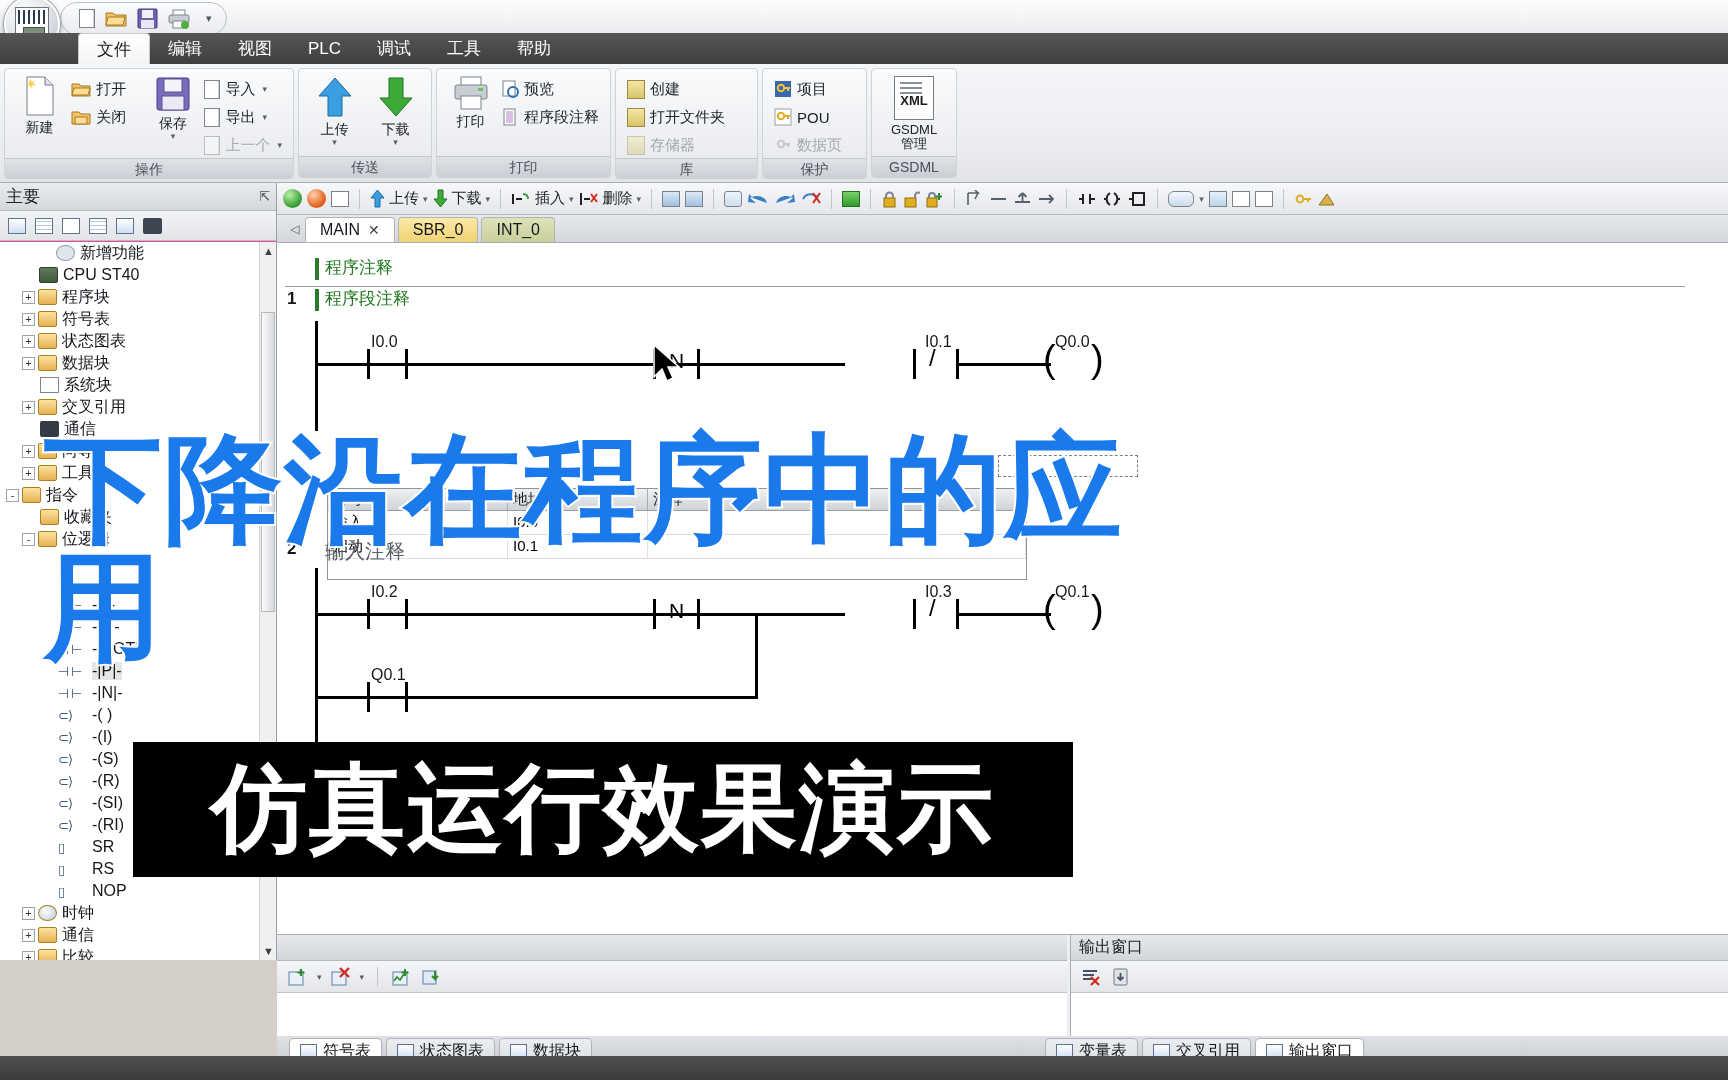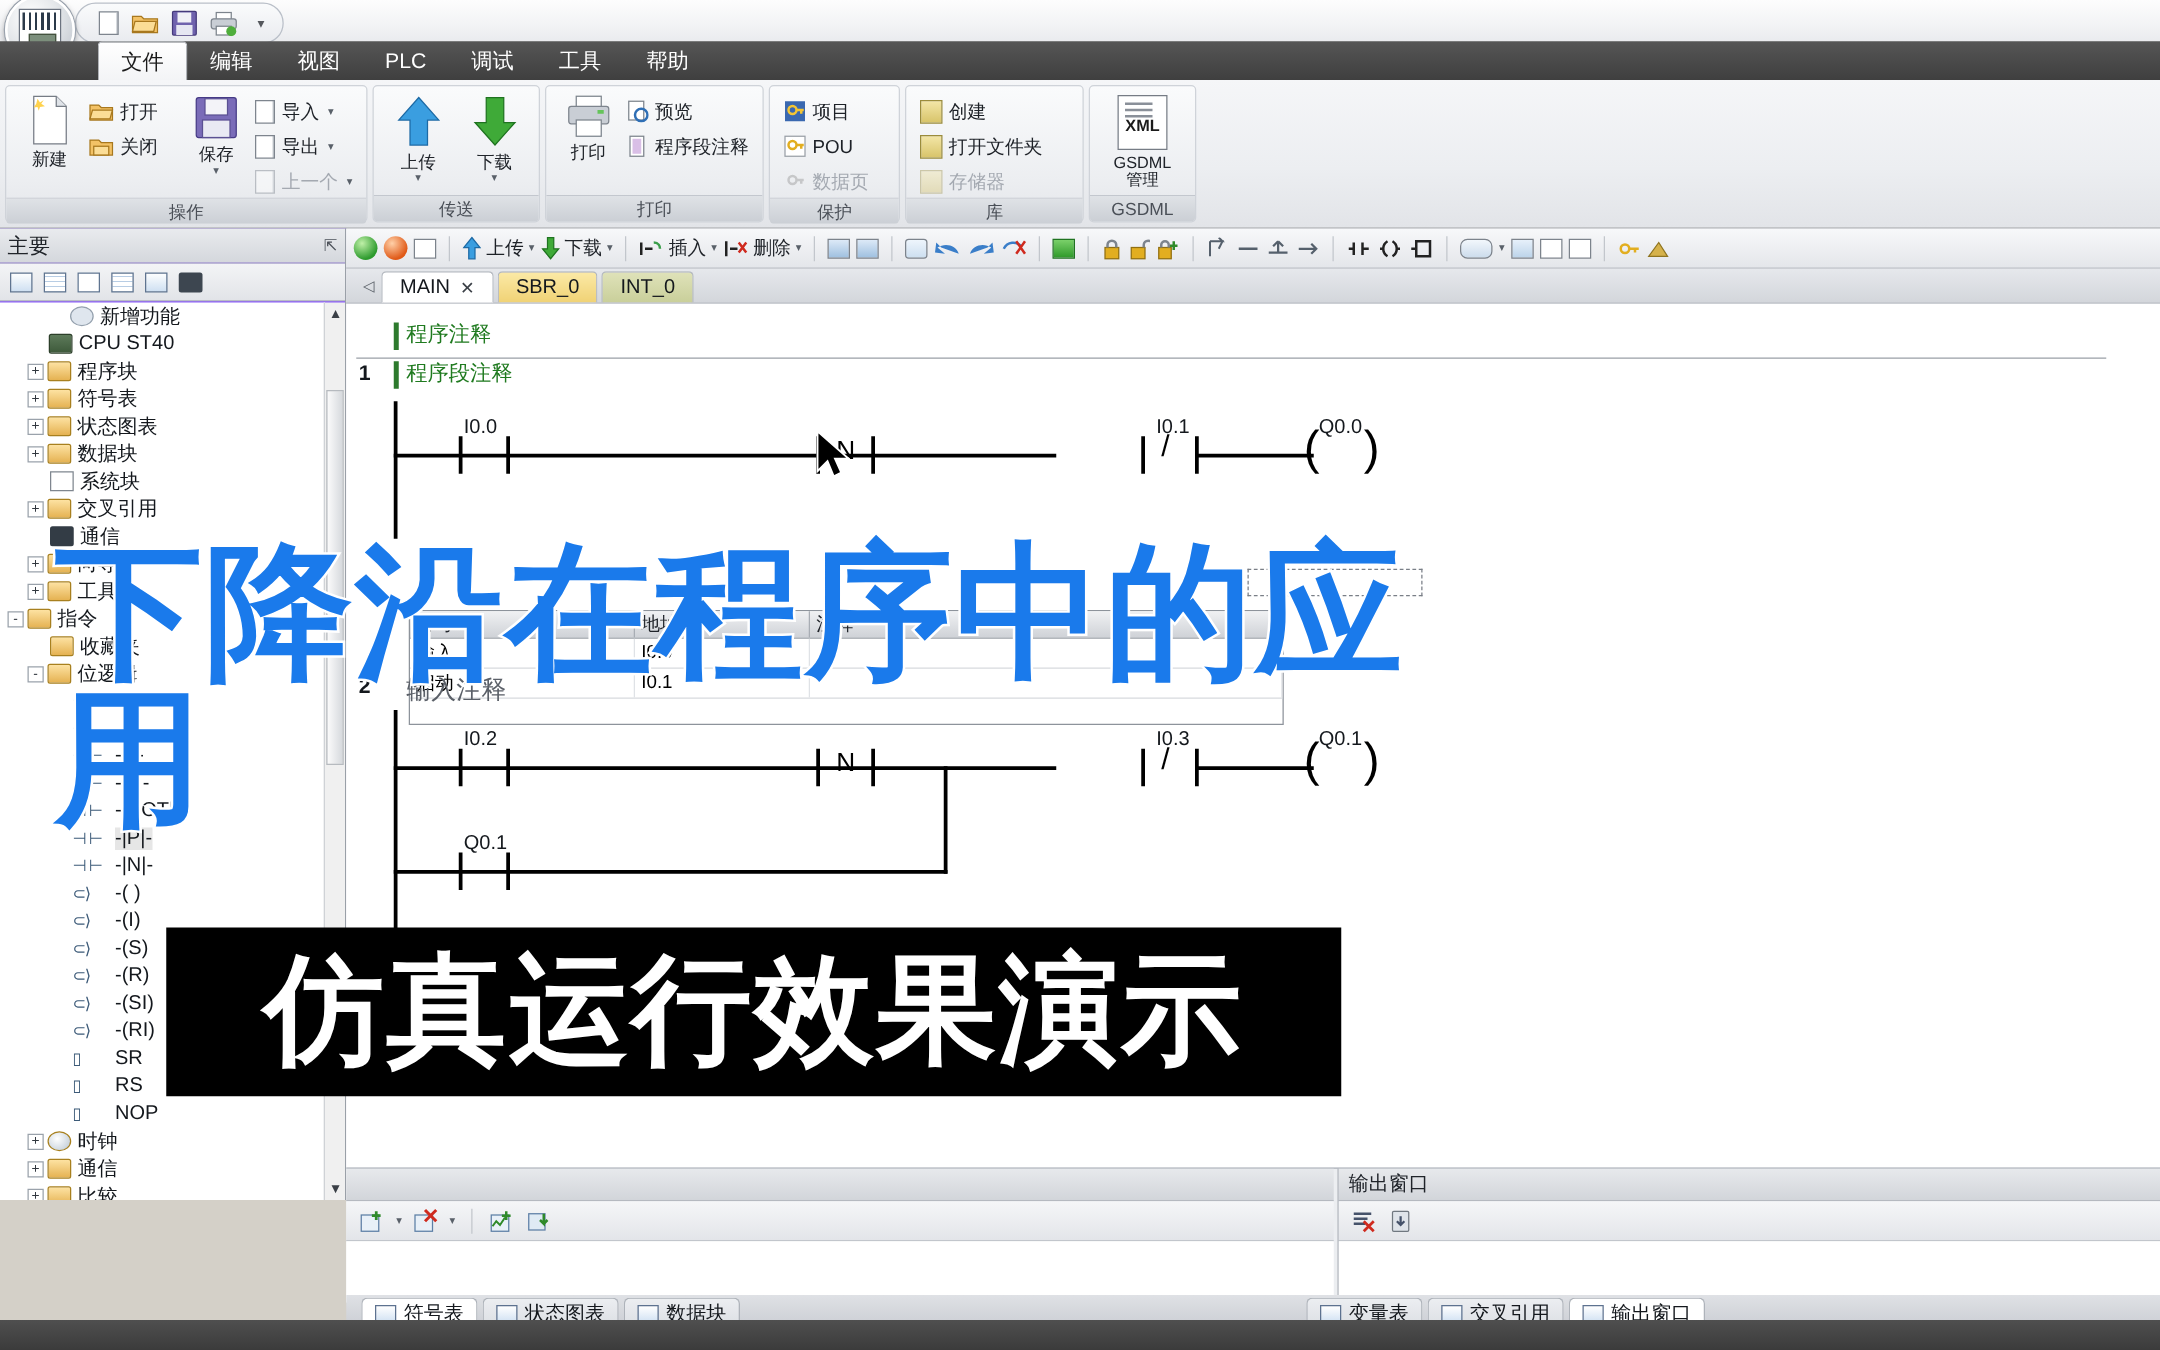--- a/index.html
+++ b/index.html
@@ -101,21 +101,21 @@
   .i-doc { width:28px;height:34px;background:#fff;border:1px solid #7e858e;
            box-shadow:inset -6px 0 0 -5px #c9ced4; }
   .i-doc.sm{width:16px;height:19px;}
   .i-lib { width:18px;height:19px;background:linear-gradient(180deg,#f3e6a7,#d8c46a);border:1px solid #9b8c3c;}
   .i-xml { width:40px;height:44px;background:#fff;border:1px solid #767c85; }
   .i-xml .t{position:absolute;left:0;right:0;bottom:11px;text-align:center;font-size:13px;font-weight:bold;color:#1b1b1b;}
   .i-xml .l{position:absolute;left:5px;top:5px;width:22px;height:2px;background:#8a9099;box-shadow:0 5px 0 #8a9099,0 10px 0 #8a9099;}
 
   
   .leftpanel { position:absolute; left:0; top:183px; width:277px; height:777px;
-               background:#8b5cf6; border-right:1px solid #9aa0a8; }
+               background:#ec4899; border-right:1px solid #9aa0a8; }
   .lp-header { height:28px; background:linear-gradient(180deg,#e9ebee,#d4d7dc);
                border-bottom:1px solid #b5b9c0; display:flex; align-items:center;
                justify-content:space-between; padding:0 6px; font-size:17px; color:#20242a;}
   .lp-pin { font-size:13px; color:#4d525a; }
   .lp-toolbar { height:30px; background:linear-gradient(180deg,#f3f4f6,#e2e4e8);
                 border-bottom:1px solid #b9bdc4; display:flex; align-items:center; gap:9px; padding:0 8px;}
   .tb-ico { width:18px;height:16px;background:#fff;border:1px solid #5f7490;}
   .tb-ico.b1{background:linear-gradient(180deg,#fdfefe,#cfe0f2);}
   .tb-ico.b2{background:repeating-linear-gradient(0deg,#fff 0 3px,#b8cde4 3px 4px);}
   .tb-ico.mon{width:19px;height:16px;background:#3d4650;border:none;border-radius:2px;}
@@ -395,20 +395,40 @@
                   <rect x="5" y="3" width="7" height="12" fill="#d9bfe6"></rect>
                 </svg>
             </span>
             <span>程序段注释</span>
           </div>
         </div>
       </div>
       <div class="grp-title">打印</div>
     </div>
 
+    <div class="grp" style="width:143px;">
+      <div class="grp-body">
+        <div class="smallcol" style="width:132px;">
+          <div class="smallbtn">
+            <span class="i i-lib"></span>
+            <span>创建</span>
+          </div>
+          <div class="smallbtn">
+            <span class="i i-lib"></span>
+            <span>打开文件夹</span>
+          </div>
+          <div class="smallbtn dis">
+            <span class="i i-lib" style="opacity:.4"></span>
+            <span>存储器</span>
+          </div>
+        </div>
+      </div>
+      <div class="grp-title">库</div>
+    </div>
+
     <div class="grp" style="width:105px;">
       <div class="grp-body">
         <div class="smallcol" style="width:94px;">
           <div class="smallbtn">
             <span class="i" style="width:18px;height:18px;">
               <svg width="18" height="18" viewBox="0 0 18 18">
                   <rect x="1" y="1" width="16" height="16" fill="#3a68b0"></rect>
                   <circle cx="7" cy="8" r="3.2" fill="none" stroke="#f4c534" stroke-width="2"></circle>
                   <path d="M10 8h6M14 8v3" stroke="#f4c534" stroke-width="2"></path>
                 </svg>
@@ -430,40 +450,20 @@
               <svg width="18" height="18" viewBox="0 0 18 18">
                   <circle cx="7" cy="8" r="3.2" fill="none" stroke="#999" stroke-width="2"></circle>
                   <path d="M10 8h6M14 8v3" stroke="#999" stroke-width="2"></path>
                 </svg>
             </span>
             <span>数据页</span>
           </div>
         </div>
       </div>
       <div class="grp-title">保护</div>
-    </div>
-
-    <div class="grp" style="width:143px;">
-      <div class="grp-body">
-        <div class="smallcol" style="width:132px;">
-          <div class="smallbtn">
-            <span class="i i-lib"></span>
-            <span>创建</span>
-          </div>
-          <div class="smallbtn">
-            <span class="i i-lib"></span>
-            <span>打开文件夹</span>
-          </div>
-          <div class="smallbtn dis">
-            <span class="i i-lib" style="opacity:.4"></span>
-            <span>存储器</span>
-          </div>
-        </div>
-      </div>
-      <div class="grp-title">库</div>
     </div>
 
     <div class="grp" style="width:86px;">
       <div class="grp-body" style="justify-content:center;">
         <div class="bigbtn" style="width:76px;">
           <span class="i i-xml">
             <span class="l"></span>
               <span class="t">XML</span>
           </span>
           <span class="lbl" style="font-size:13px;line-height:14px;">GSDML</span>

